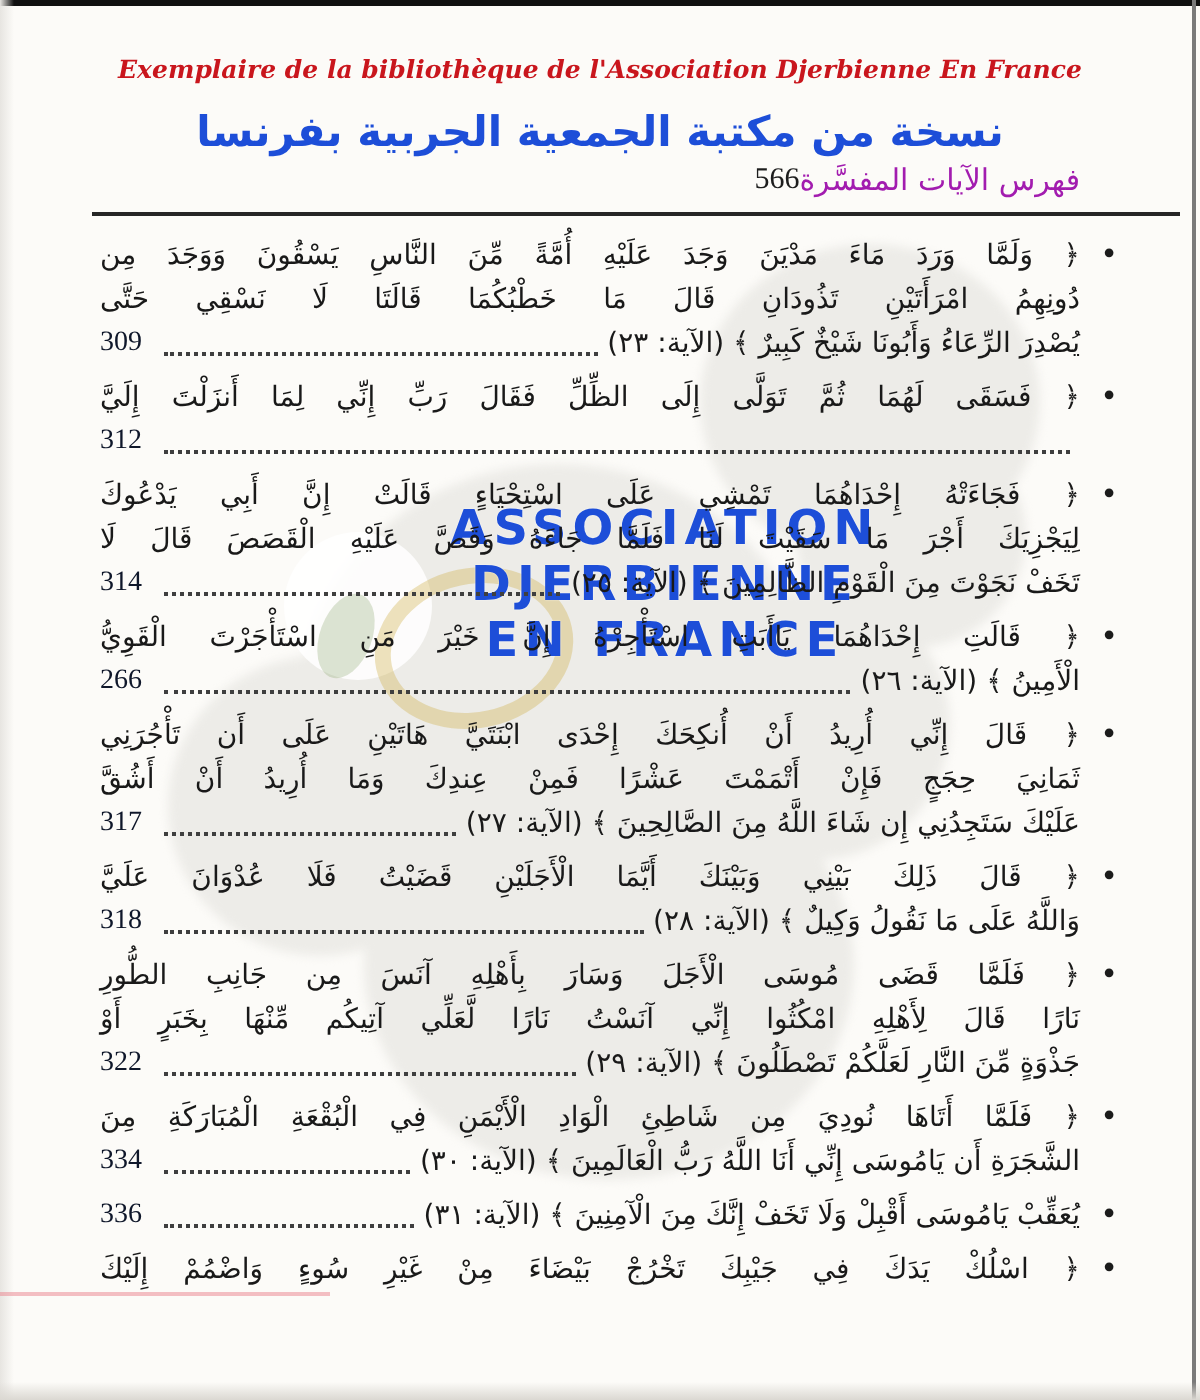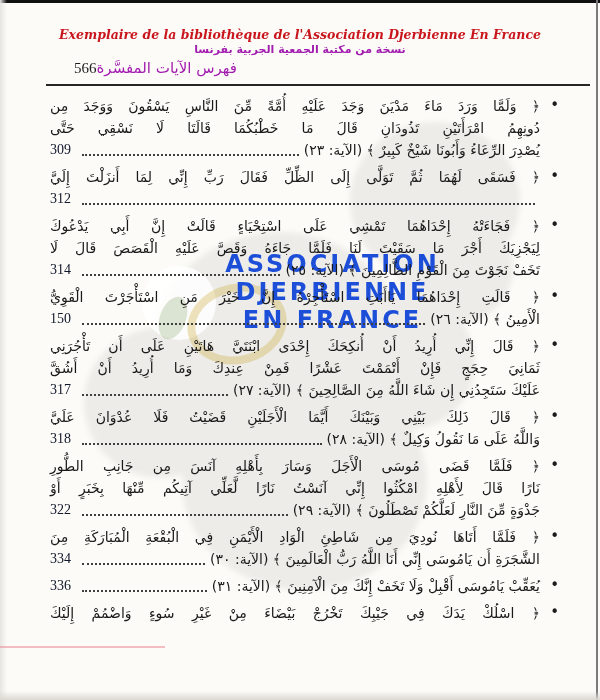--- a/index.html
+++ b/index.html
@@ -33,22 +33,22 @@
                  background:rgba(120,150,85,0.25); border-radius:50%; transform:rotate(20deg); }
   .wm-ring     { position:absolute; left:187px; top:284px; width:84px; height:64px;
                  border:8px solid rgba(205,176,70,0.35); border-radius:50%; transform:rotate(-12deg); }
   .wm-text { position:absolute; left:225px; top:250px; width:215px; text-align:center;
              font-weight:bold; font-size:24px; line-height:28px; letter-spacing:3px;
              color:#1d4ed8; text-shadow:0 0 1px rgba(255,255,255,0.7); }
   
   .content { position:relative; z-index:2; }
   .stamp-fr { margin-top:27px; text-align:center; font-family:"DejaVu Serif", serif;
               font-style:italic; font-weight:bold; font-size:12.5px; color:#c9161d; }
-  .stamp-ar { text-align:center; font-size:11px; font-weight:bold; color:#a21caf; margin-top:1px; }
-  .head-row { display:flex; justify-content:flex-start; align-items:flex-end;
+  .stamp-ar { text-align:center; font-size:21px; font-weight:bold; color:#1d4ed8; margin-top:12px; }
+  .head-row { display:flex; justify-content:flex-end; align-items:flex-end;
               padding:3px 60px 0 74px; }
   .head-num   { font-family:"Liberation Serif","DejaVu Serif", serif; font-size:15px; color:#1d1d1d; }
   .head-title { font-size:15px; color:#a21caf; }
   .rule { margin:7px 10px 0 46px; border-top:2px solid #262626; }
   .toc { direction:rtl; padding:9px 40px 0 50px; font-size:14px; }
   .entry { position:relative; padding-right:20px; margin-bottom:5px; }
   .bullet { position:absolute; right:1px; top:1px; font-size:15px; color:#1b1b1b; }
   .line { line-height:22px; text-align:justify; text-align-last:justify; }
   .lastline { display:flex; line-height:22px; }
   .vtext { white-space:nowrap; }
@@ -131,21 +131,21 @@
           <span class="pnum">314</span>
         </div>
       </div>
 
       <div class="entry">
         <span class="bullet">•</span>
         <div class="line">﴿ قَالَتِ إِحْدَاهُمَا يَاأَبَتِ اسْتَأْجِرْهُ إِنَّ خَيْرَ مَنِ اسْتَأْجَرْتَ الْقَوِيُّ</div>
         <div class="lastline">
           <span class="vtext">الْأَمِينُ ﴾ (الآية: ٢٦)</span>
           <span class="leader"></span>
-          <span class="pnum">150</span>
+          <span class="pnum">266</span>
         </div>
       </div>
 
       <div class="entry">
         <span class="bullet">•</span>
         <div class="line">﴿ قَالَ إِنِّي أُرِيدُ أَنْ أُنكِحَكَ إِحْدَى ابْنَتَيَّ هَاتَيْنِ عَلَى أَن تَأْجُرَنِي</div>
         <div class="line">ثَمَانِيَ حِجَجٍ فَإِنْ أَتْمَمْتَ عَشْرًا فَمِنْ عِندِكَ وَمَا أُرِيدُ أَنْ أَشُقَّ</div>
         <div class="lastline">
           <span class="vtext">عَلَيْكَ سَتَجِدُنِي إِن شَاءَ اللَّهُ مِنَ الصَّالِحِينَ ﴾ (الآية: ٢٧)</span>
           <span class="leader"></span>

